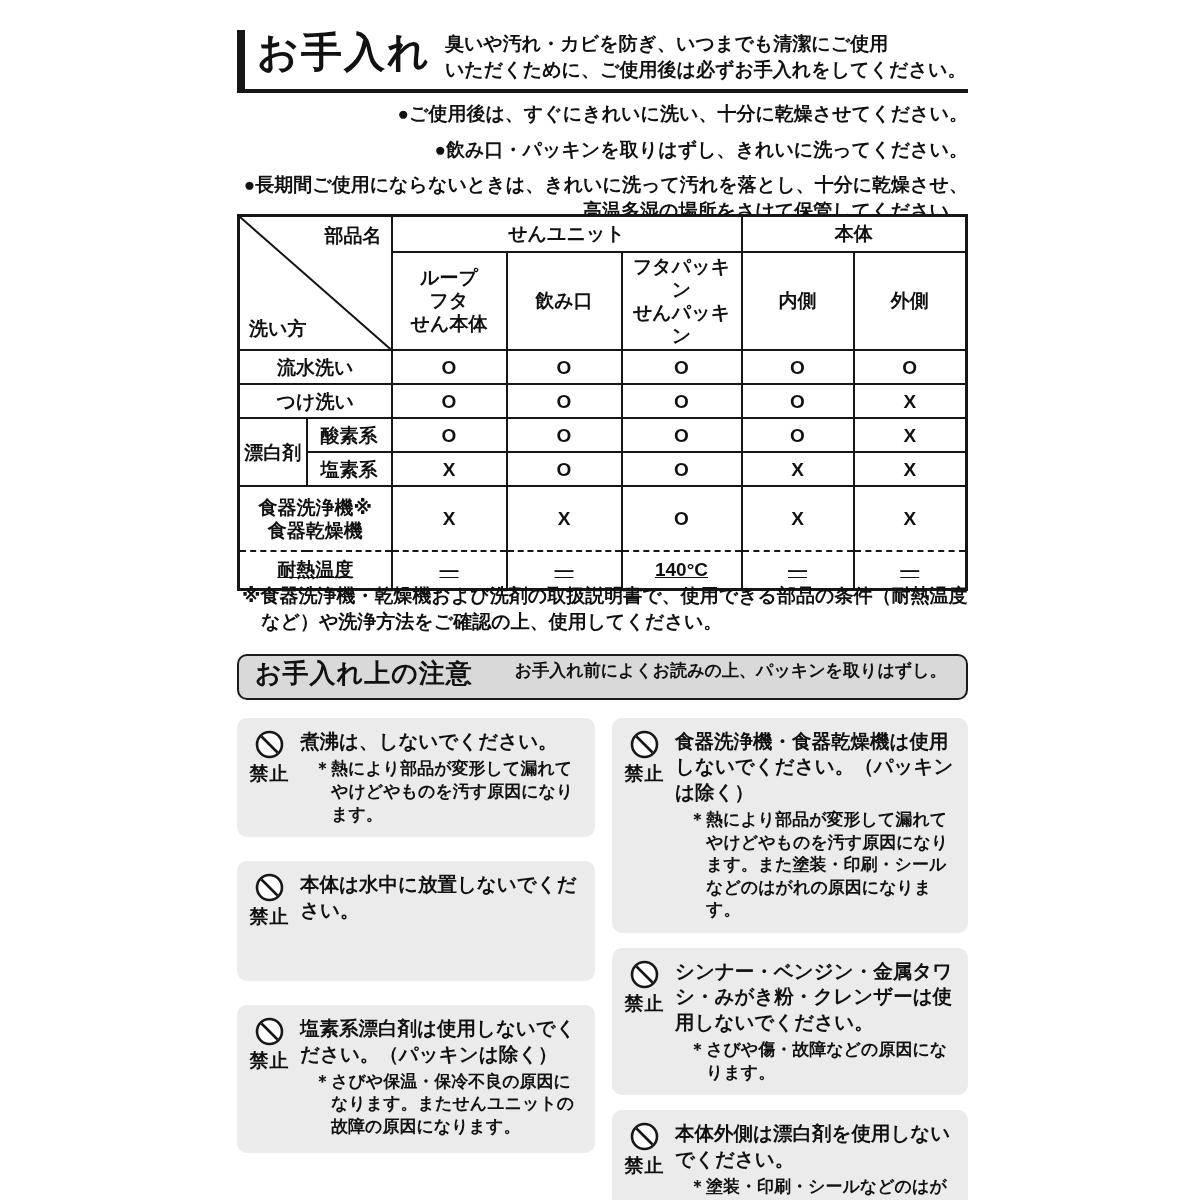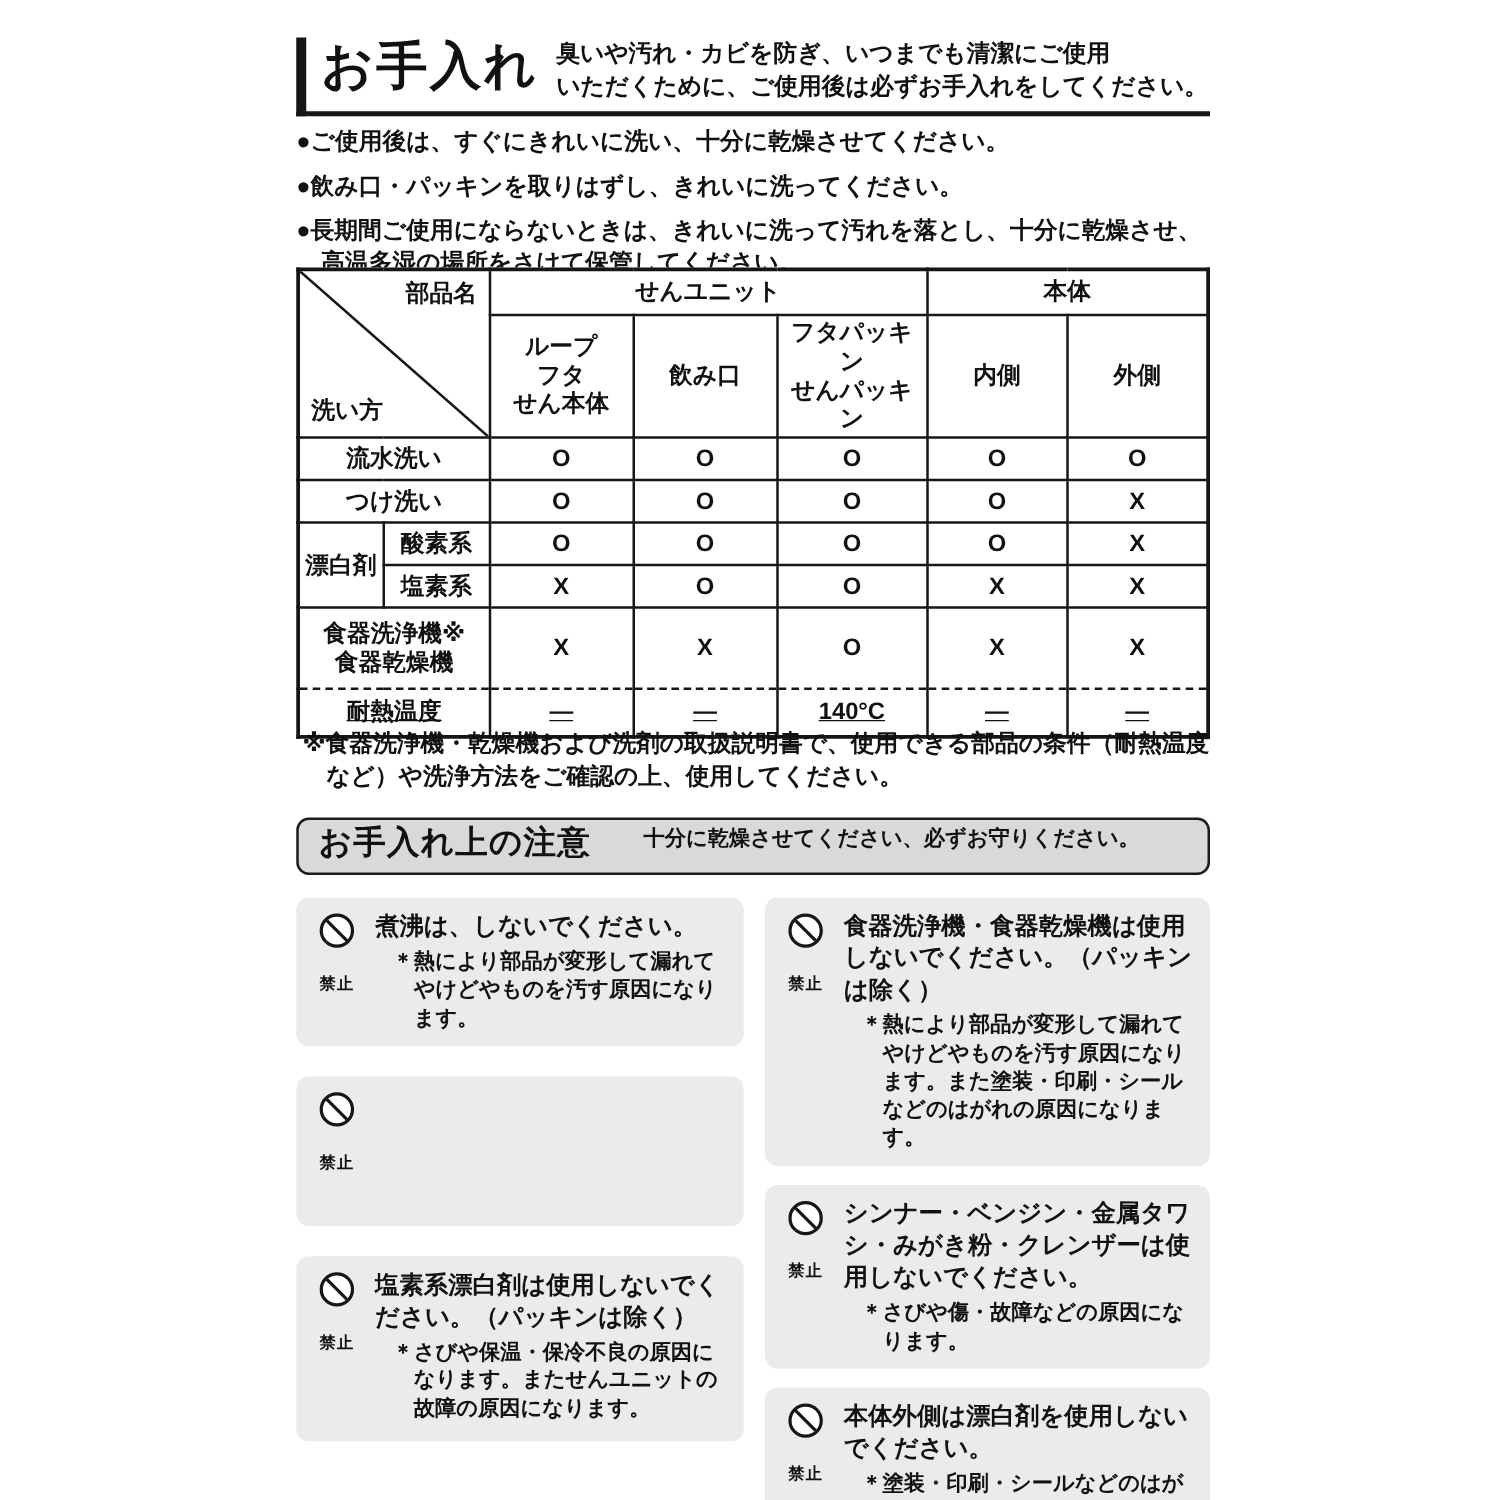--- a/index.html
+++ b/index.html
@@ -24,21 +24,21 @@
     display:flex; align-items:flex-start;
     padding:0 0 6px 12px; min-height:56px;
   }
   .care-title { font-size:41px; letter-spacing:2px; line-height:1.1; }
   .care-desc  { font-size:19px; line-height:1.38; margin-left:14px; padding-top:1px; }
 
   
   .bullets { position:absolute; top:101px; left:0; width:731px; }
   .bullet-item {
     font-size:19px; line-height:1.35; margin-bottom:10px;
-    padding-left:1.05em; text-indent:-1.05em;
+    padding-left:1.05em; text-indent:-1.05em;text-align:right;
   }
 
   
   .wash-table-wrap { position:absolute; top:214px; left:0; }
   table.wash-table { border-collapse:collapse; table-layout:fixed; background:#fff; }
   table.wash-table td {
     border:2px solid #161616;
     text-align:center; vertical-align:middle;
     font-size:19px; line-height:1.22; padding:2px;
   }
@@ -77,21 +77,21 @@
   .ncol { display:flex; flex-direction:column; }
   .ncol-left  { width:358px; gap:24px; }
   .ncol-right { width:356px; gap:15px; }
   .notice {
     background:#ebebeb; border-radius:10px;
     padding:11px 10px 11px 9px;
     display:flex; gap:7px;
   }
   .nicon-col { width:47px; flex:0 0 47px; display:flex; flex-direction:column; align-items:center; }
   .nicon-col svg { width:31px; height:31px; }
-  .nicon-label { font-size:13px; margin-top:18px; letter-spacing:1px; }
+  .nicon-label { font-size:19px; margin-top:1px; letter-spacing:1px; }
   .nbody { flex:1; }
   .ntitle { font-size:19.5px; line-height:1.3; }
   .ndetail {
     font-size:17px; line-height:1.33; margin-top:4px; margin-left:14px;
     padding-left:1em; text-indent:-1em;
   }
   .nh-l1 { min-height:83px; }
   .nh-l2 { min-height:120px; }
   .nh-l3 { min-height:148px; }
   .nh-r1 { min-height:182px; }
@@ -199,21 +199,21 @@
         <td class="heat-val">—</td>
       </tr>
     </tbody>
       </table>
   </div>
 
   <div class="footnote">※食器洗浄機・乾燥機および洗剤の取扱説明書で、使用できる部品の条件（耐熱温度など）や洗浄方法をご確認の上、使用してください。</div>
 
   <div class="caution-bar">
     <span class="caution-title">お手入れ上の注意</span>
-    <span class="caution-sub">十分に乾燥させてください、必ずお守りください。</span>
+    <span class="caution-sub">お手入れ前によくお読みの上、パッキンを取りはずし。</span>
   </div>
 
   <div class="notices">
     <div class="ncol ncol-left">
 
       <div class="notice nh-l1">
         <div class="nicon-col">
           <svg viewBox="0 0 36 36">
             <circle cx="18" cy="18" r="14.5" fill="#ffffff" stroke="#161616" stroke-width="3"></circle>
             <line x1="8.7" y1="8.7" x2="27.3" y2="27.3" stroke="#161616" stroke-width="3"></line>
@@ -228,20 +228,21 @@
 
       <div class="notice nh-l2">
         <div class="nicon-col">
           <svg viewBox="0 0 36 36">
             <circle cx="18" cy="18" r="14.5" fill="#ffffff" stroke="#161616" stroke-width="3"></circle>
             <line x1="8.7" y1="8.7" x2="27.3" y2="27.3" stroke="#161616" stroke-width="3"></line>
           </svg>
           <span class="nicon-label">禁止</span>
         </div>
         <div class="nbody">
+          <div class="ntitle">本体は水中に放置しないでください。</div>
         </div>
       </div>
 
       <div class="notice nh-l3">
         <div class="nicon-col">
           <svg viewBox="0 0 36 36">
             <circle cx="18" cy="18" r="14.5" fill="#ffffff" stroke="#161616" stroke-width="3"></circle>
             <line x1="8.7" y1="8.7" x2="27.3" y2="27.3" stroke="#161616" stroke-width="3"></line>
           </svg>
           <span class="nicon-label">禁止</span>

